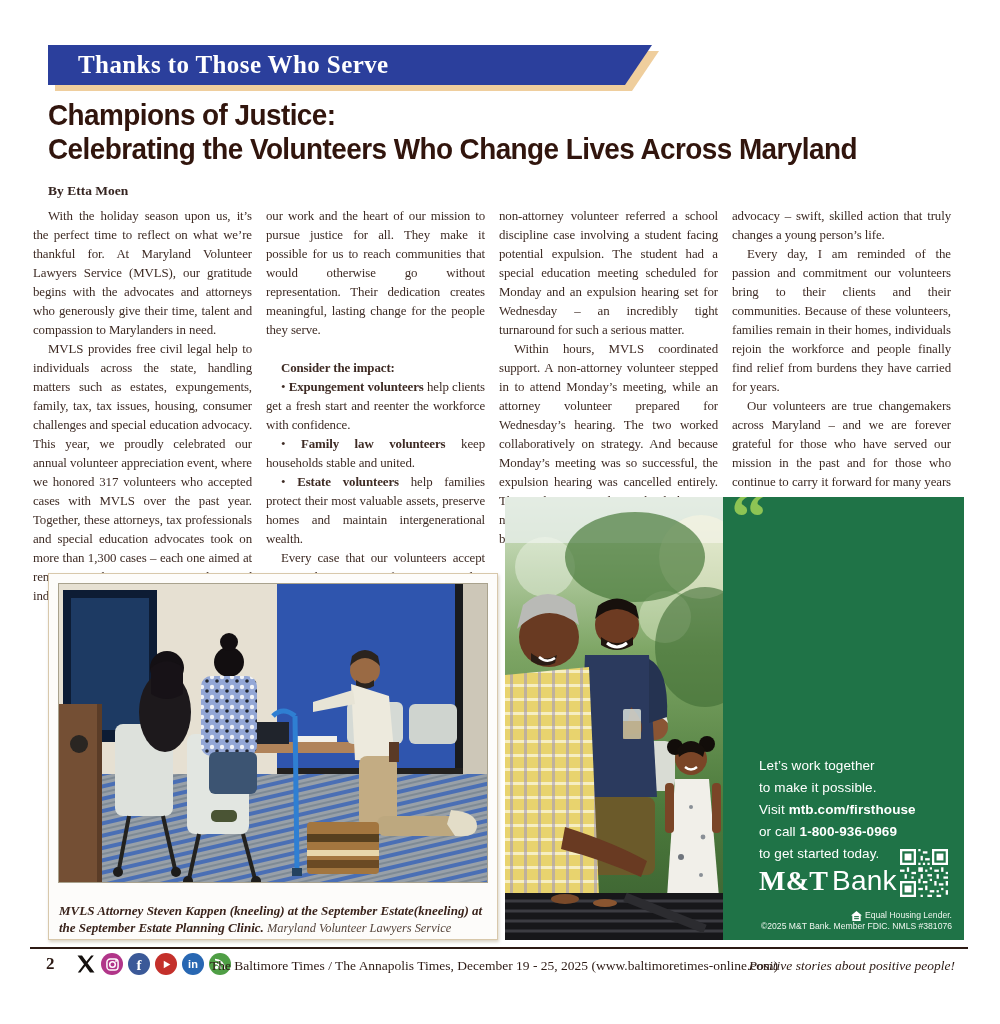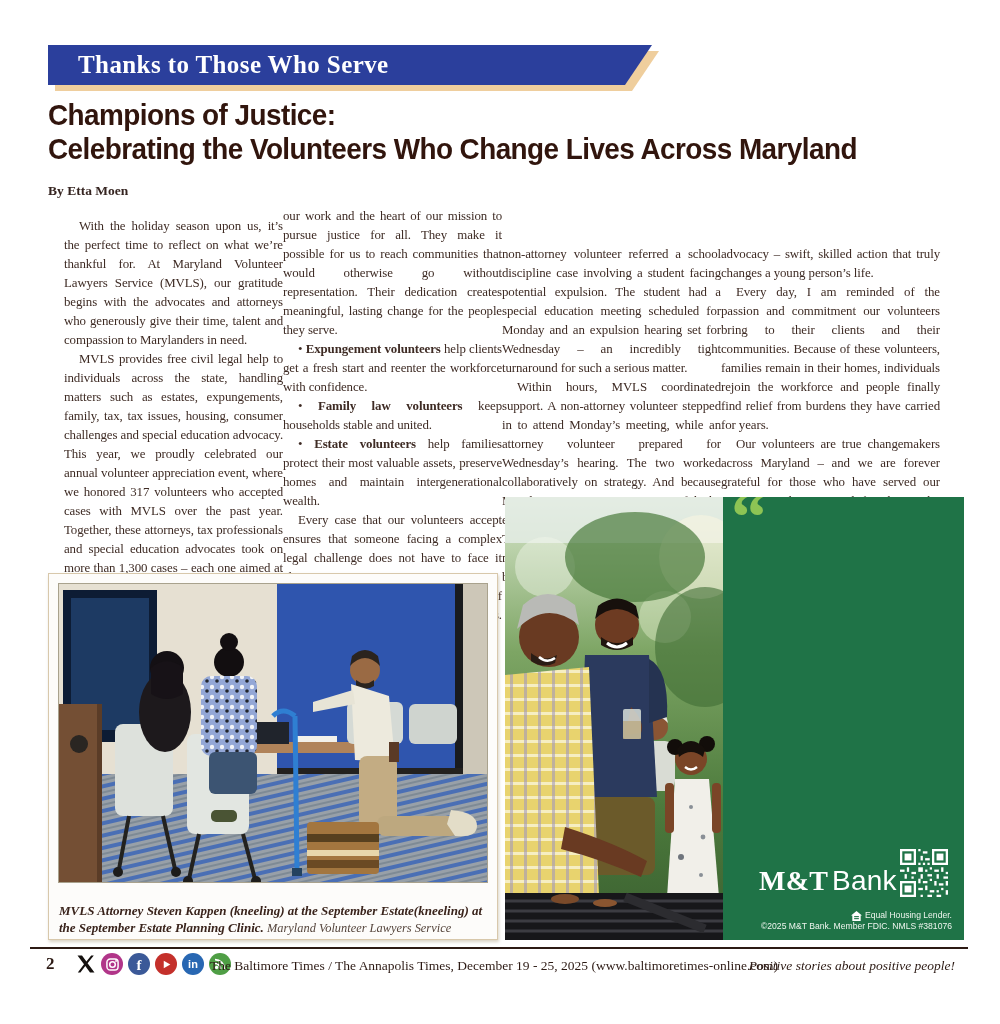--- a/index.html
+++ b/index.html
@@ -16,21 +16,21 @@
   .banner-title{color:#ffffff;font-weight:bold;font-size:25px;padding-left:30px;letter-spacing:.4px;
                 font-family:"Liberation Serif",serif;}
 
   
   .headline{position:absolute;left:48px;top:98px;width:960px;color:#31150d;
             font-family:"Liberation Sans",sans-serif;font-weight:bold;font-size:30px;line-height:1.13;
             letter-spacing:-0.6px;transform:scaleX(.93);transform-origin:left top;white-space:nowrap;}
   .byline{position:absolute;left:48px;top:183px;font-weight:bold;font-size:13.5px;color:#352420;}
 
   
-  .columns{position:absolute;left:64px;top:207px;width:917px;display:flex;align-items:center;}
+  .columns{position:absolute;left:33px;top:207px;width:917px;display:flex;gap:14px;}
   .article-col{width:219px;flex:0 0 219px;font-size:12.9px;line-height:19px;text-align:justify;
                letter-spacing:-0.1px;color:#3e2b24;}
   .article-col p{margin:0;}
   .article-col p.ind{text-indent:15px;}
   .article-col p.sp{margin-top:19px;}
 
   
   .clinic-frame{position:absolute;left:48px;top:573px;width:450px;height:367px;background:#fdfcfa;
                 border:1px solid #d8c8ab;box-shadow:1px 2px 3px rgba(150,130,90,.35);box-sizing:border-box;}
   .clinic-photo{position:absolute;left:9px;top:9px;width:430px;height:300px;border:1px solid #a9a28d;box-sizing:border-box;}
@@ -91,20 +91,21 @@
   <div class="byline">By Etta Moen</div>
 
   <div class="columns">
     <div class="article-col">
         <p class="ind"><span>With the holiday season upon us, it’s the perfect time to reflect on what we’re thankful for. At Maryland Volunteer Lawyers Service (MVLS), our gratitude begins with the advocates and attorneys who generously give their time, talent and compassion to Marylanders in need.</span></p>
         <p class="ind"><span>MVLS provides free civil legal help to individuals across the state, handling matters such as estates, expungements, family, tax, tax issues, housing, consumer challenges and special education advocacy. This year, we proudly celebrated our annual volunteer appreciation event, where we honored 317 volunteers who accepted cases with MVLS over the past year. Together, these attorneys, tax professionals and special education advocates took on more than 1,300 cases – each one aimed at removing barriers to underserved individuals and communities.</span></p>
         <p class="ind"><span>Our volunteers are the lifeblood of</span></p>
       </div>
     <div class="article-col">
         <p><span>our work and the heart of our mission to pursue justice for all. They make it possible for us to reach communities that would otherwise go without representation. Their dedication creates meaningful, lasting change for the people they serve.</span></p>
+        <p class="ind sp"><span style="font-weight: bold;">Consider the impact:</span></p>
         <p class="ind"><span>•  </span><span style="font-weight: bold; margin-top: 29px;">Expungement volunteers</span><span> help clients get a fresh start and reenter the workforce with confidence.</span></p>
         <p class="ind"><span>•  </span><span style="font-weight: bold;">Family law volunteers</span><span> keep households stable and united.</span></p>
         <p class="ind"><span>•  </span><span style="font-weight: bold;">Estate volunteers</span><span> help families protect their most valuable assets, preserve homes and maintain intergenerational wealth.</span></p>
         <p class="ind"><span>Every case that our volunteers accept ensures that someone facing a complex legal challenge does not have to face it alone.</span></p>
         <p class="ind"><span>Some of the most powerful examples of this impact come from our client stories. On Friday, November 7,  a</span></p>
       </div>
     <div class="article-col">
         <p><span>non-attorney volunteer referred a school discipline case involving a student facing potential expulsion. The student had a special education meeting scheduled for Monday and an expulsion hearing set for Wednesday – an incredibly tight turnaround for such a serious matter.</span></p>
         <p class="ind"><span>Within hours, MVLS coordinated support. A non-attorney volunteer stepped in to attend Monday’s meeting, while an attorney volunteer prepared for Wednesday’s hearing. The two worked collaboratively on strategy. And because Monday’s meeting was so successful, the expulsion hearing was cancelled entirely. The student returned to school the very next day, now equipped with additional behavioral support.</span></p>
         <p class="ind"><span>This is the power of volunteer</span></p>
@@ -257,20 +258,27 @@
       <rect x="0" y="396" width="218" height="47" fill="#17171a"></rect>
       <path d="M0 404 H218 M0 414 H218 M0 424 H218 M0 434 H218" stroke="#3c3c42" stroke-width="3"></path>
       <path d="M120 400 L200 432" stroke="#2c2c30" stroke-width="9"></path>
       <ellipse cx="60" cy="402" rx="14" ry="5" fill="#7a4a2a"></ellipse>
       <ellipse cx="100" cy="406" rx="12" ry="4" fill="#8a5530"></ellipse>
     </svg>
   </div>
 
   <div class="ad">
     <div class="q-open">“</div>
+    <div class="ad-cta">
+        <div>Let’s work together</div>
+        <div>to make it possible.</div>
+        <div>Visit <b>mtb.com/firsthouse</b></div>
+        <div>or call <b>1-800-936-0969</b></div>
+        <div>to get started today.</div>
+      </div>
     <div class="ad-logo"><span class="mt">M&amp;T</span><span class="bank">Bank</span></div>
     <svg class="ad-qr" viewBox="0 0 21 21">
       <g fill="#ffffff">
         <rect x="0" y="0" width="7" height="7"></rect>
           <rect x="14" y="0" width="7" height="7"></rect>
           <rect x="0" y="14" width="7" height="7"></rect>
       </g>
       <g fill="#1f7347">
         <rect x="1" y="1" width="5" height="5"></rect>
           <rect x="15" y="1" width="5" height="5"></rect>

